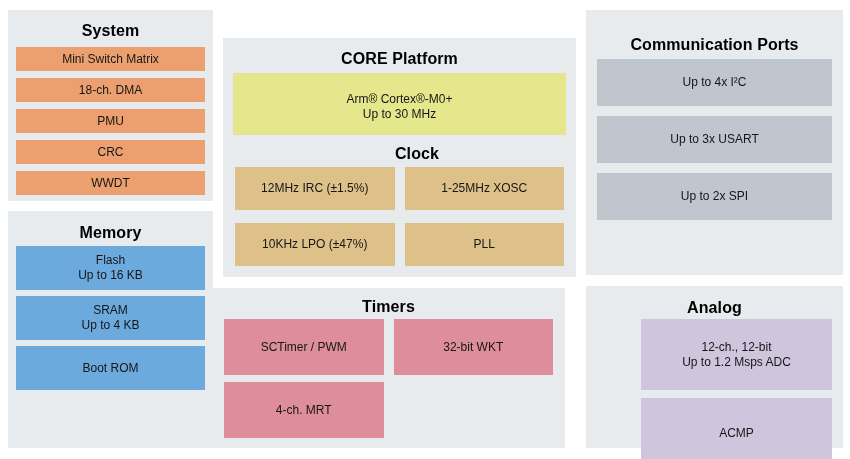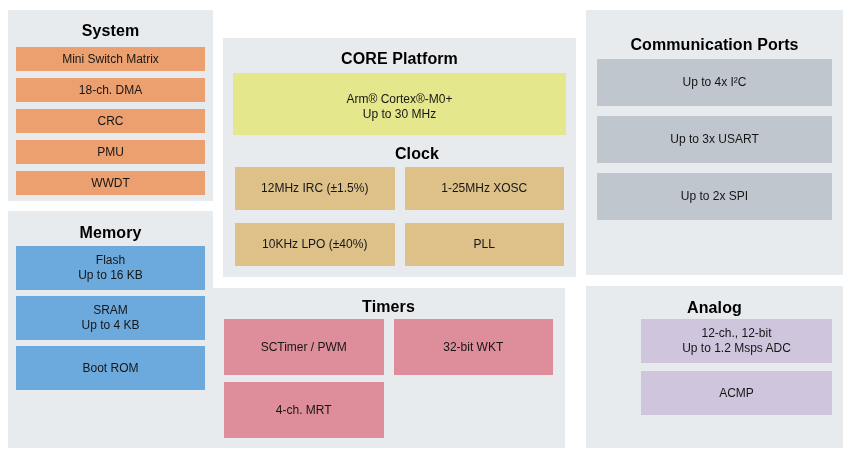--- a/index.html
+++ b/index.html
@@ -74,41 +74,41 @@
     row-gap: 7px;
   }
   #timers .block { height: 56px; }
 
   #comm .panel-title { margin-top: 26px; }
   #comm .blocks { margin: 6px 11px 0; gap: 10px; }
   #comm .block  { height: 47px; }
 
   #analog .panel-title { margin-top: 13px; }
   #analog .blocks { margin: 3px 11px 0; gap: 8px; }
-  #analog .block  { height: 44px; margin-left: 44px; }
+  #analog .block  { height: 71px; margin-left: 44px; }
 </style>
 </head>
 <body>
 
 <div>
 
   <section class="panel" id="system" style="background: rgb(232, 235, 238);">
     <h2 class="panel-title">System</h2>
     <div class="blocks">
       <div class="block" style="background: rgb(237, 160, 111);">
         <span>Mini Switch Matrix</span>
       </div>
       <div class="block" style="background: rgb(237, 160, 111);">
         <span>18-ch. DMA</span>
       </div>
       <div class="block" style="background: rgb(237, 160, 111);">
+        <span>PMU</span>
+      </div>
+      <div class="block" style="background: rgb(237, 160, 111);">
         <span>CRC</span>
-      </div>
-      <div class="block" style="background: rgb(237, 160, 111);">
-        <span>PMU</span>
       </div>
       <div class="block" style="background: rgb(237, 160, 111);">
         <span>WWDT</span>
       </div>
     </div>
   </section>
 
   <section class="panel" id="memory" style="background: rgb(232, 235, 238);">
     <h2 class="panel-title">Memory</h2>
     <div class="blocks">
@@ -139,21 +139,21 @@
   <section class="panel" id="clock" style="background: rgb(232, 235, 238);">
     <h2 class="panel-title">Clock</h2>
     <div class="blocks">
       <div class="block" style="background: rgb(221, 193, 137);">
         <span>12MHz IRC (±1.5%)</span>
       </div>
       <div class="block" style="background: rgb(221, 193, 137);">
         <span>1-25MHz XOSC</span>
       </div>
       <div class="block" style="background: rgb(221, 193, 137);">
-        <span>10KHz LPO (±40%)</span>
+        <span>10KHz LPO (±47%)</span>
       </div>
       <div class="block" style="background: rgb(221, 193, 137);">
         <span>PLL</span>
       </div>
     </div>
   </section>
 
   <section class="panel" id="timers" style="background: rgb(232, 235, 238);">
     <h2 class="panel-title">Timers</h2>
     <div class="blocks">

